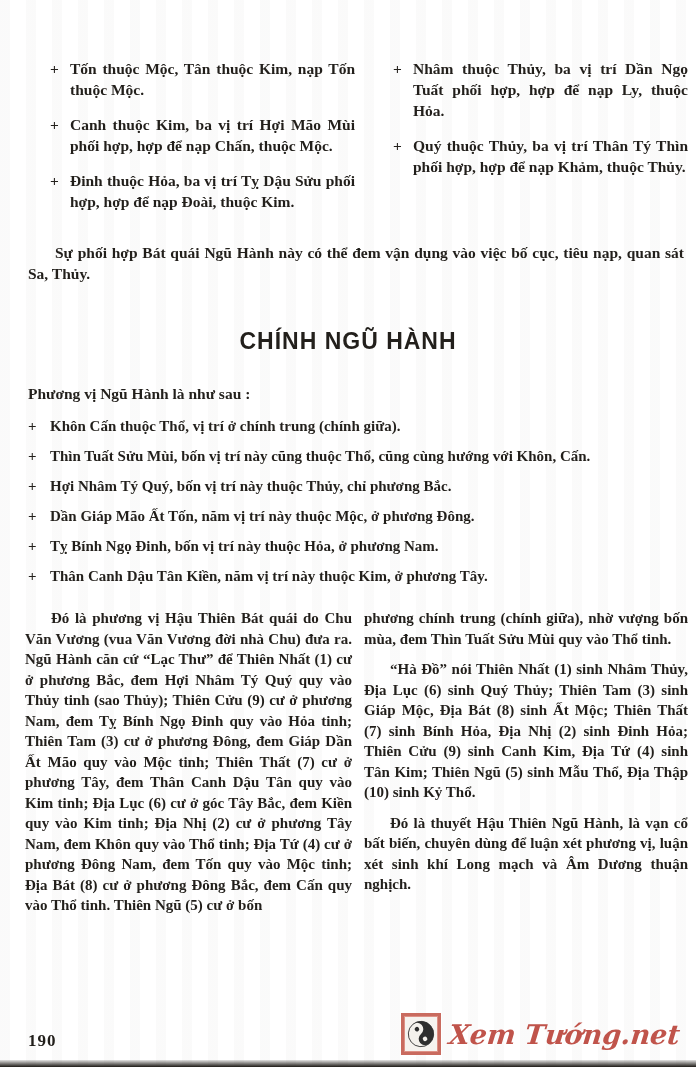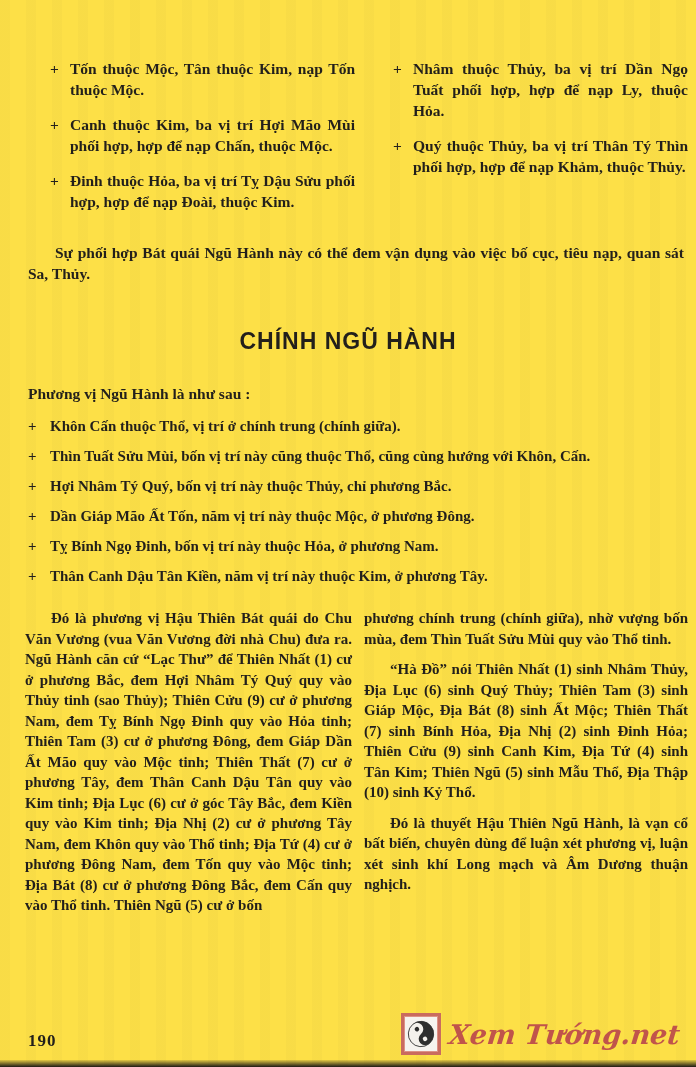--- a/index.html
+++ b/index.html
@@ -1,19 +1,19 @@
 <!DOCTYPE html>
 <html><head>
 <meta charset="utf-8">
 <style>
   html,body{margin:0;padding:0;background:#e9e7e2;}
   .page{
     position:relative;
     width:696px;height:1067px;
-    background:#fde047;
+    background:#ffffff;
     overflow:hidden;
     font-family:"Liberation Serif", serif;
     font-weight:bold;
     color:#221f1b;
     box-sizing:border-box;
   }
   .page::before{
     content:"";position:absolute;inset:0;pointer-events:none;
     background:repeating-linear-gradient(90deg, rgba(60,55,45,0.025) 0 10px, rgba(0,0,0,0) 10px 26px);
   }

